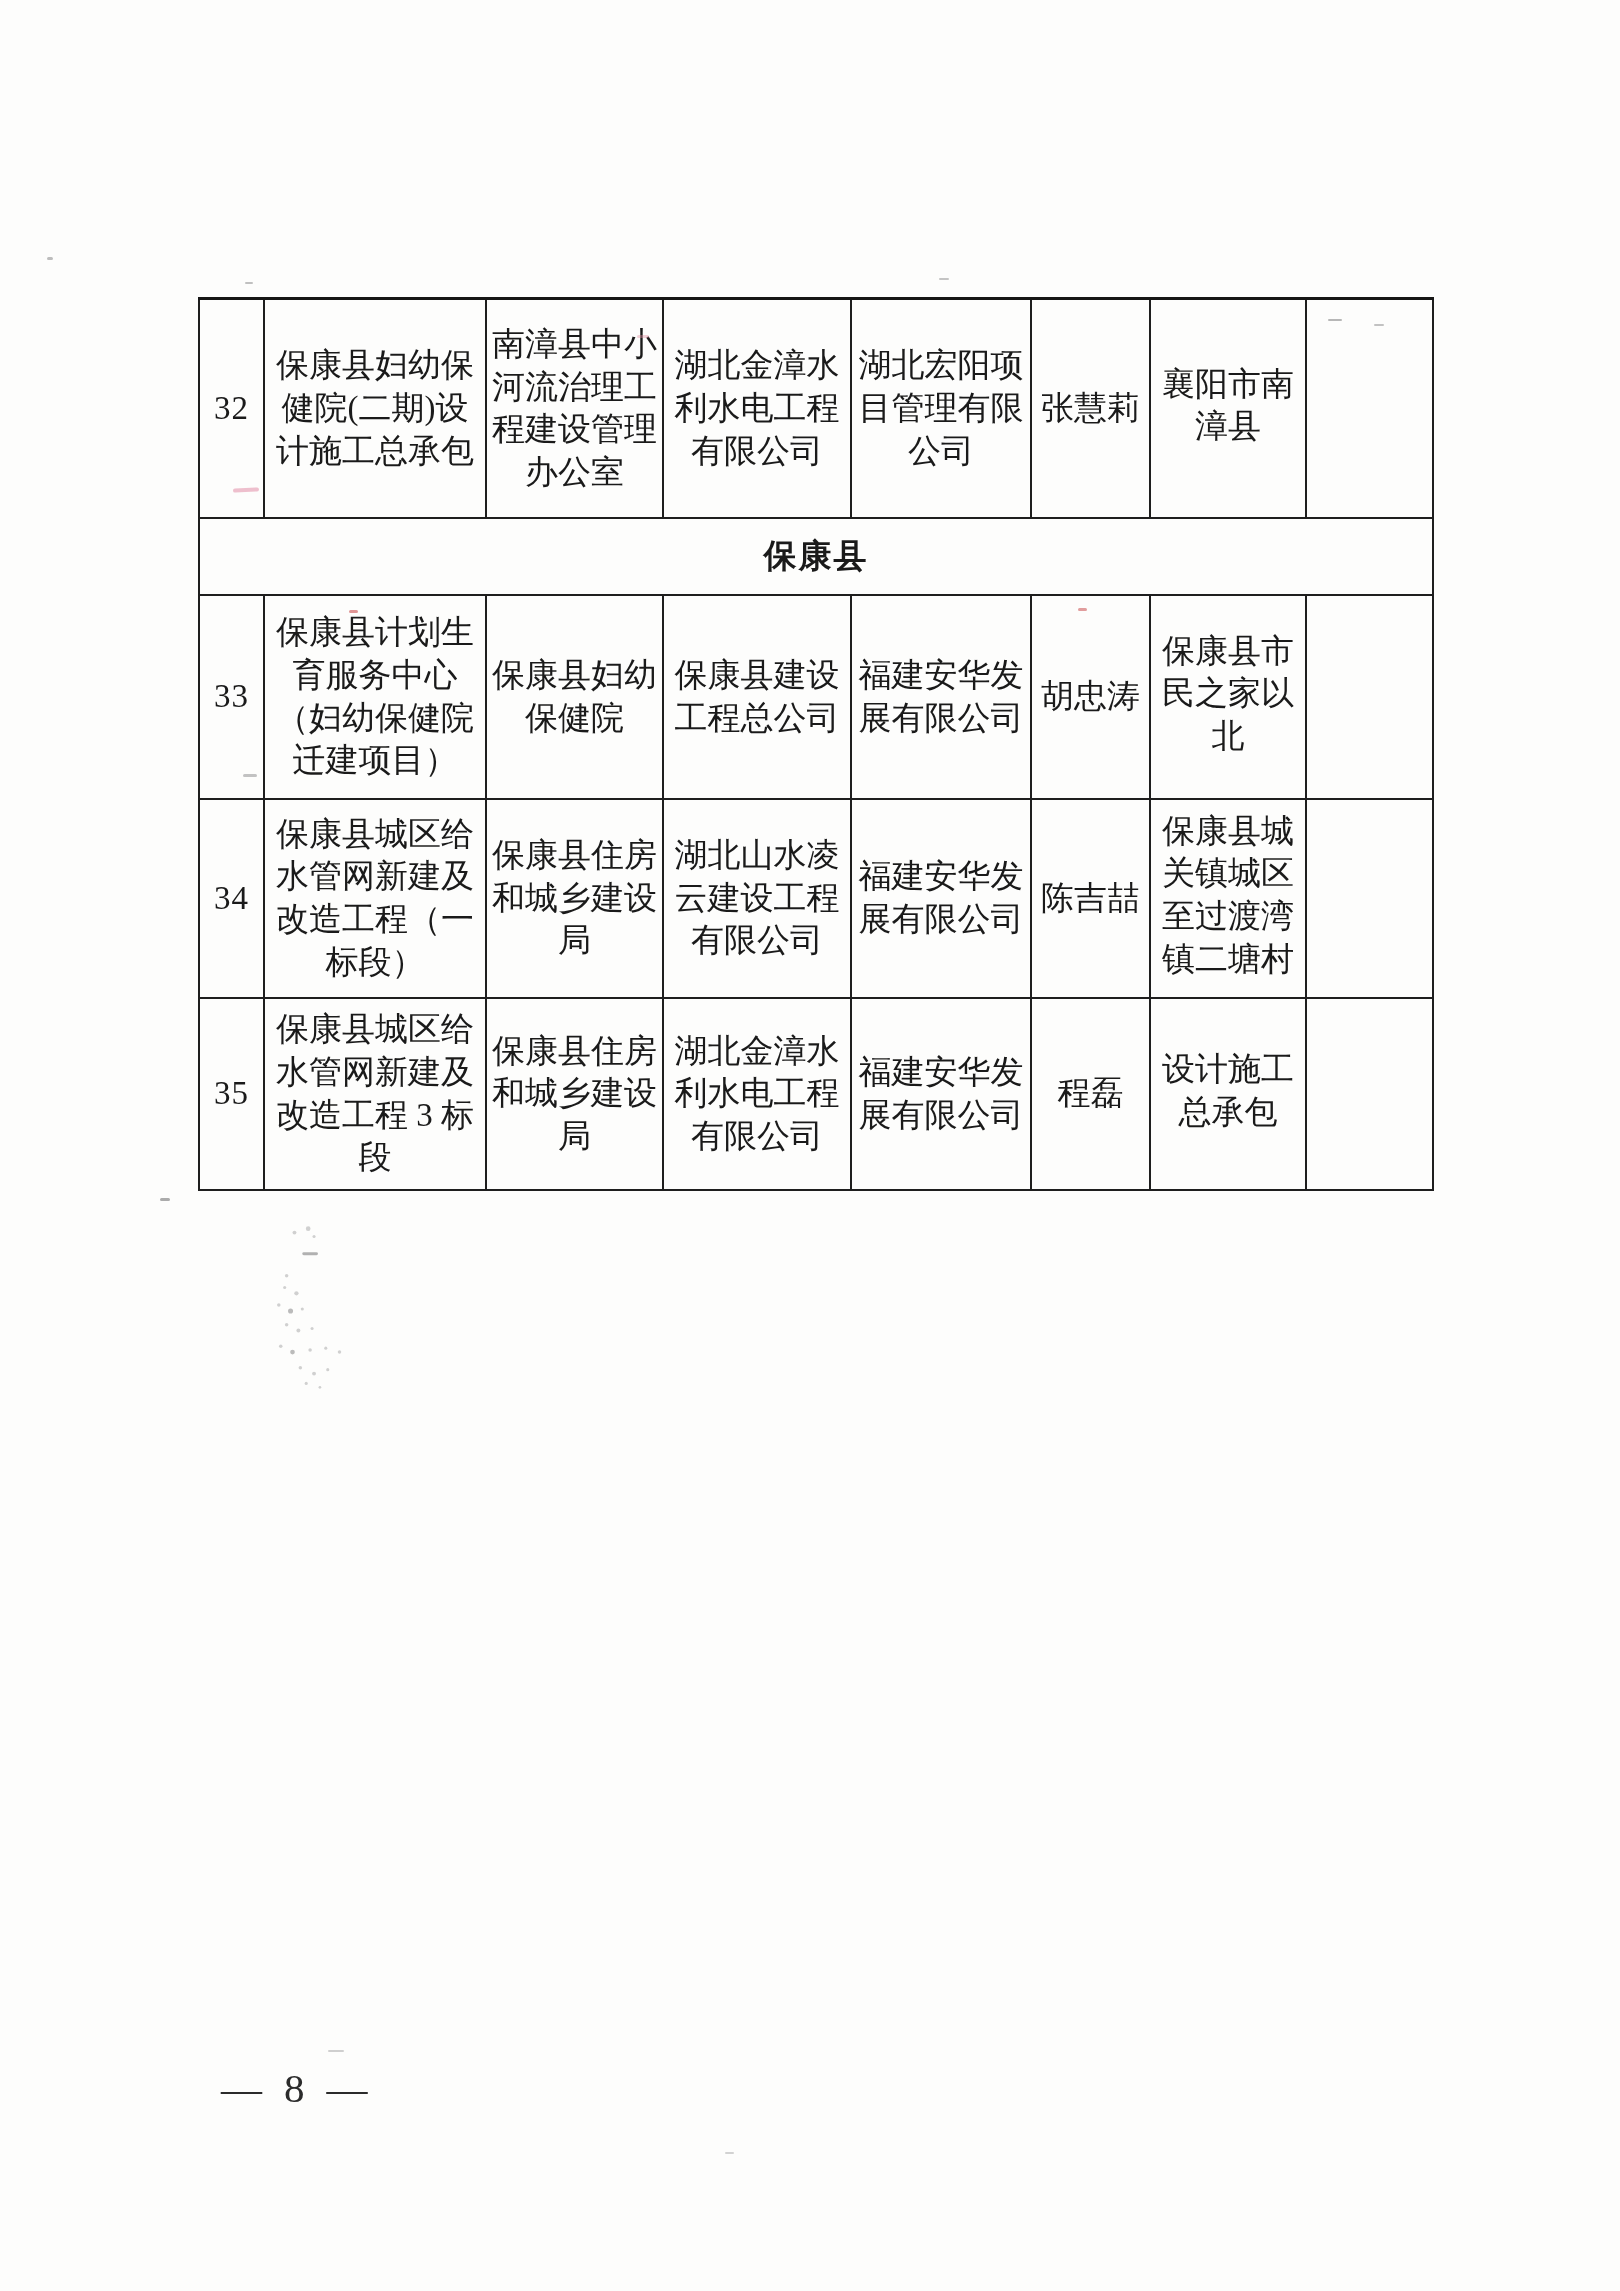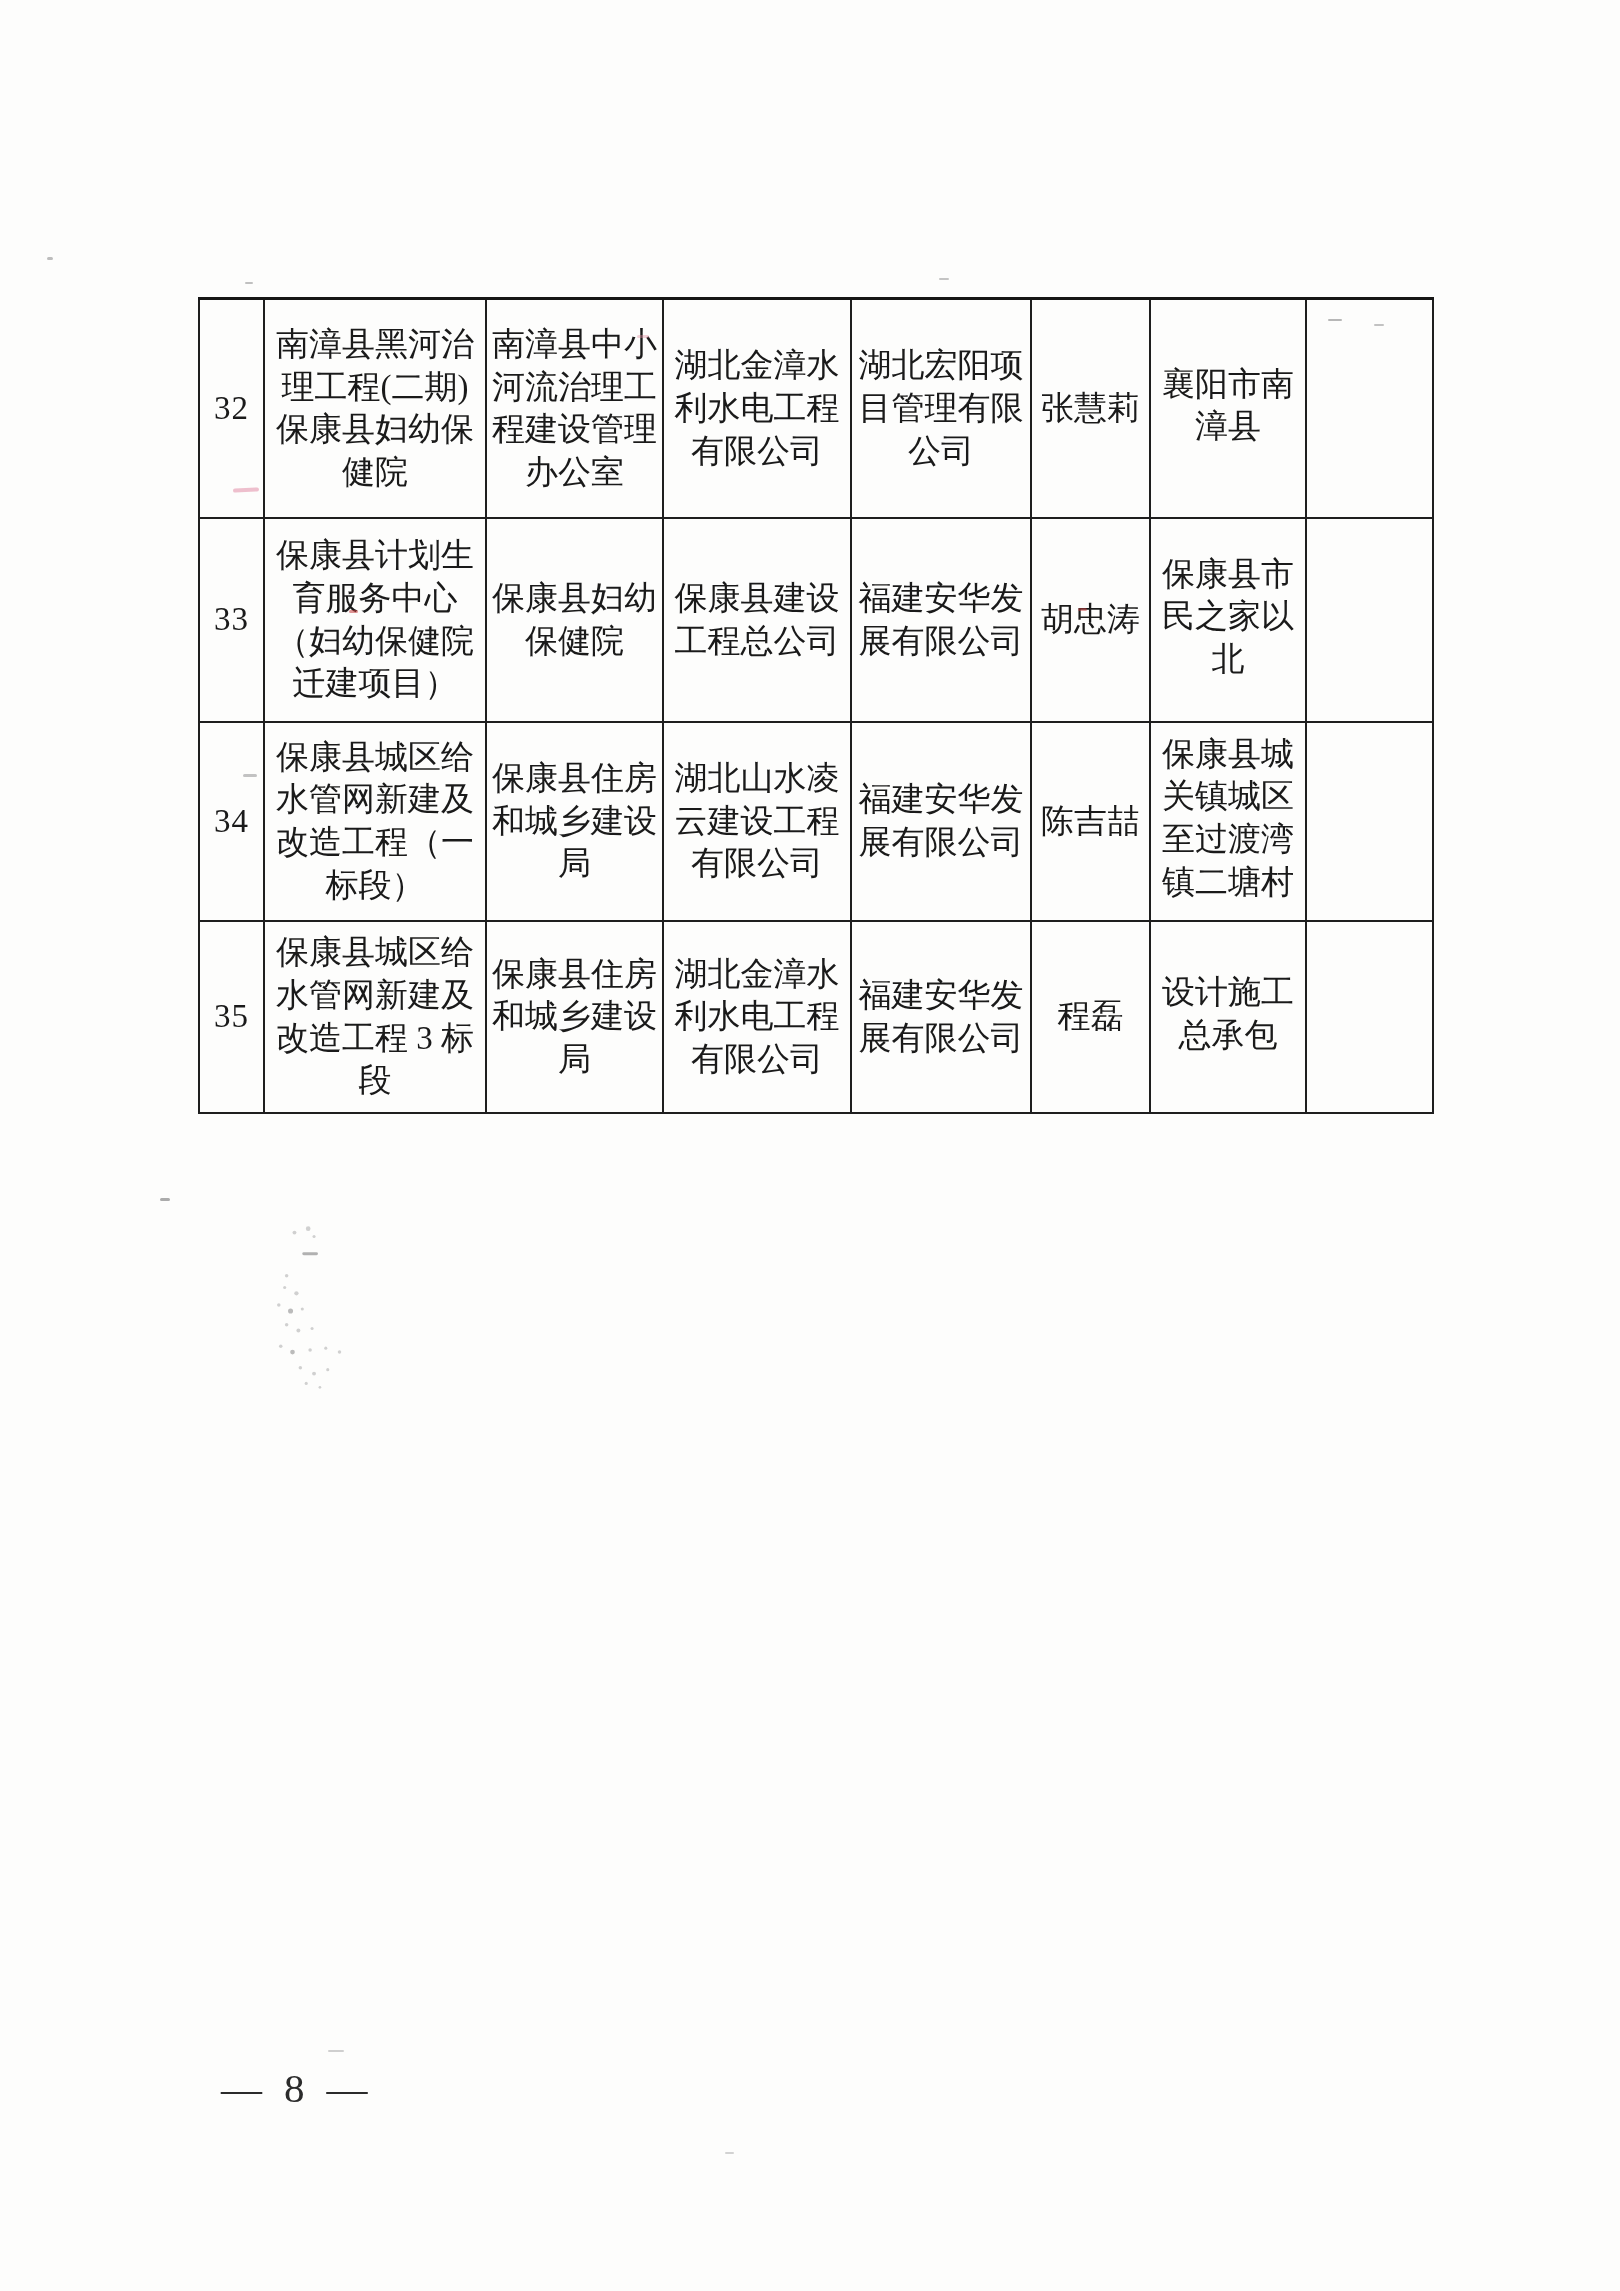--- a/index.html
+++ b/index.html
@@ -100,27 +100,30 @@
       <col style="width:177px">
       <col style="width:188px">
       <col style="width:180px">
       <col style="width:119px">
       <col style="width:156px">
       <col style="width:127px">
     </colgroup>
     <tbody>
       <tr class="row-data-1">
         <td class="c-seq">32</td>
-        <td class="c-project">南漳县黑河治理工程(二期)保康县妇幼保健院</td>
+        <td class="c-project">保康县妇幼保健院(二期)设计施工总承包</td>
         <td class="c-owner">南漳县中小河流治理工程建设管理办公室</td>
         <td class="c-contractor">湖北金漳水利水电工程有限公司</td>
         <td class="c-agency">湖北宏阳项目管理有限公司</td>
         <td class="c-person">张慧莉</td>
         <td class="c-location">襄阳市南漳县</td>
         <td class="c-remarks"></td>
+      </tr>
+      <tr class="row-sect">
+        <td class="c-section" colspan="8">保康县</td>
       </tr>
       <tr class="row-data-2">
         <td class="c-seq">33</td>
         <td class="c-project">保康县计划生育服务中心（妇幼保健院迁建项目）</td>
         <td class="c-owner">保康县妇幼保健院</td>
         <td class="c-contractor">保康县建设工程总公司</td>
         <td class="c-agency">福建安华发展有限公司</td>
         <td class="c-person">胡忠涛</td>
         <td class="c-location">保康县市民之家以北</td>
         <td class="c-remarks"></td>

